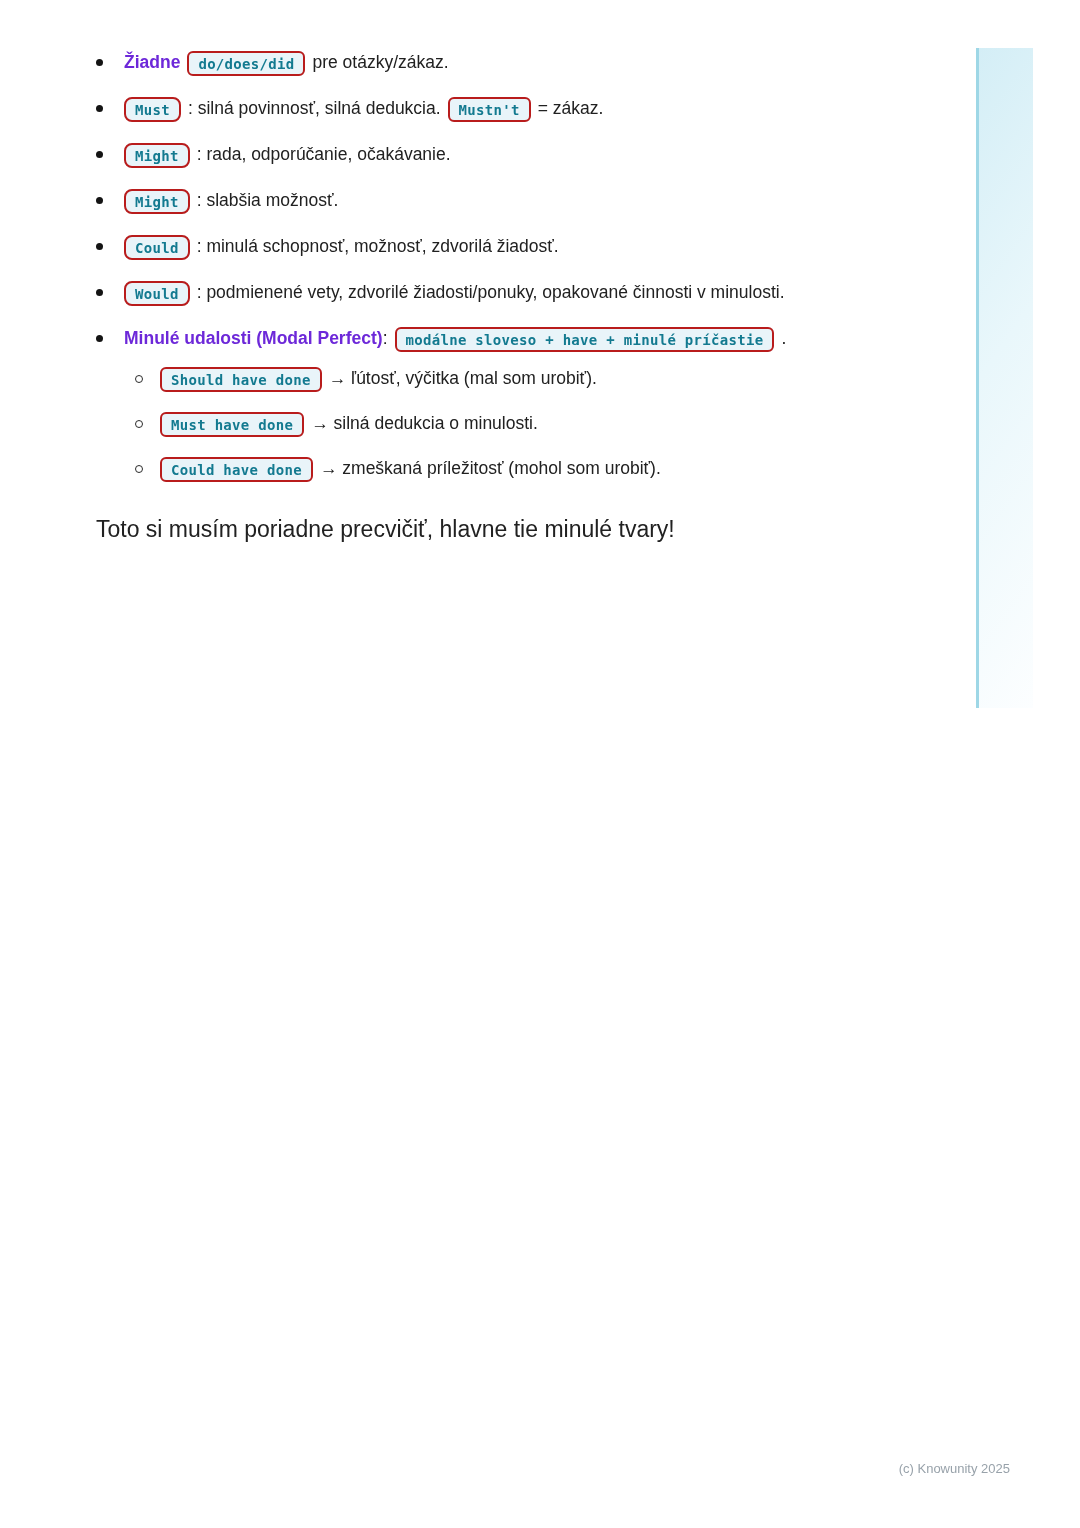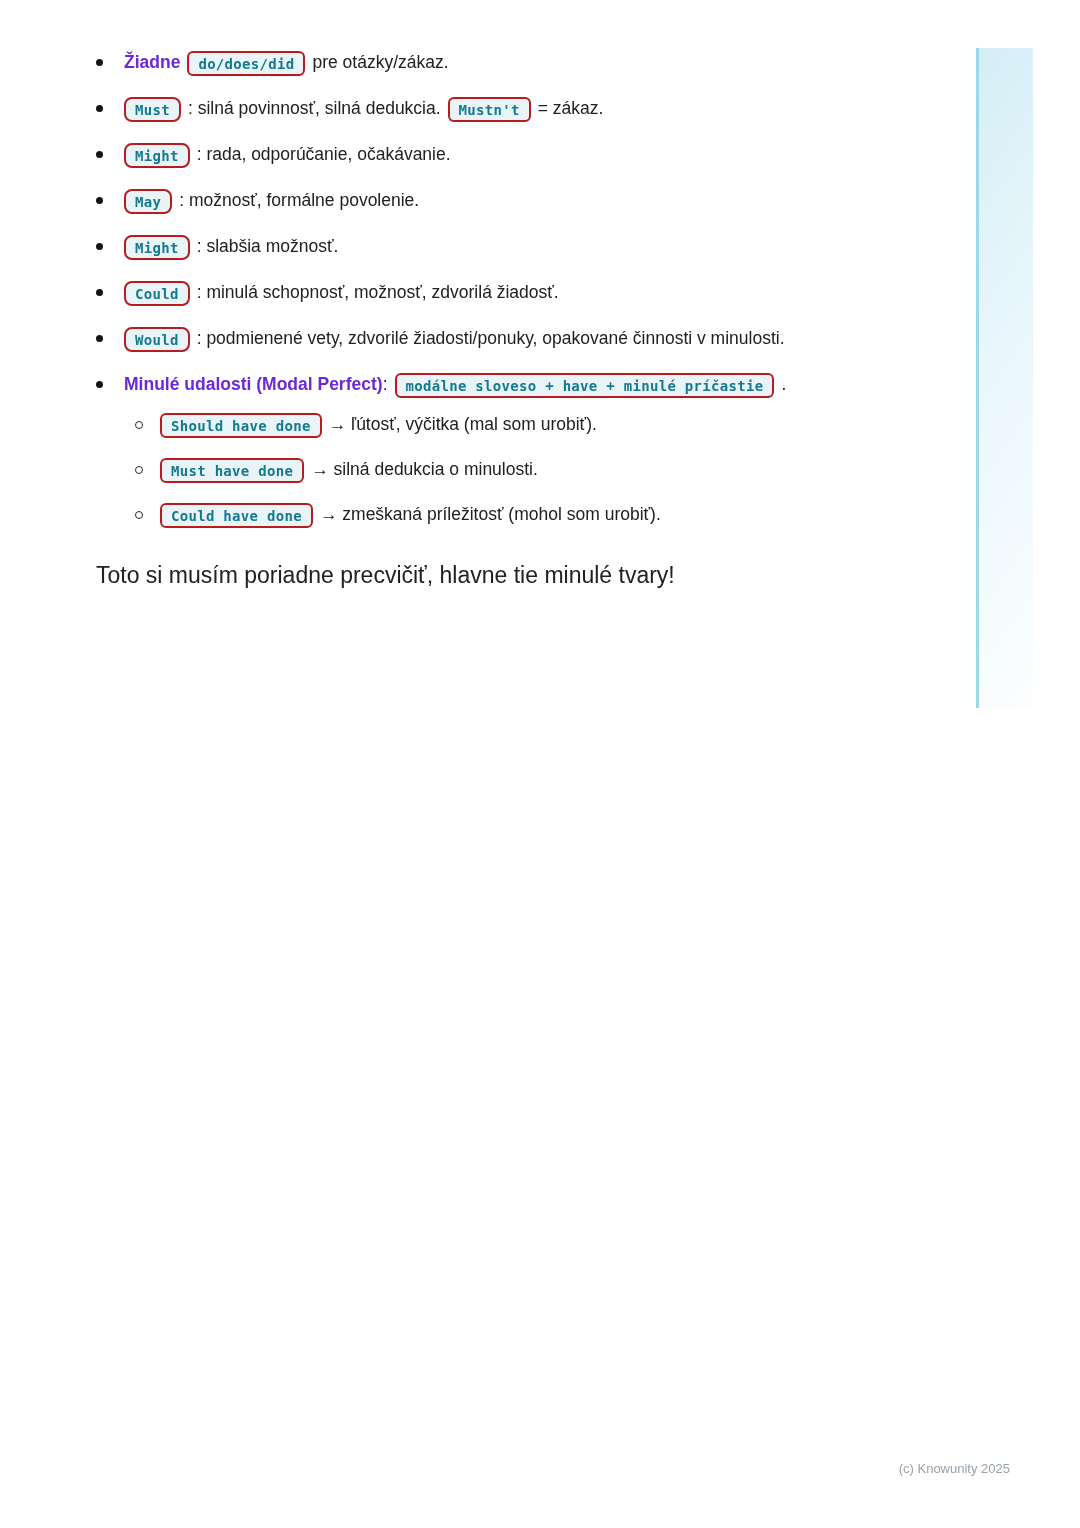--- a/index.html
+++ b/index.html
@@ -122,24 +122,20 @@
       <li>
           <span class="marker"></span>
           <div class="body"><code class="tag">Must</code><span>: silná povinnosť, silná dedukcia.</span><code class="tag">Mustn't</code><span>= zákaz.</span></div>
         </li>
 
       <li>
           <span class="marker"></span>
           <div class="body"><code class="tag">Might</code><span>: rada, odporúčanie, očakávanie.</span></div>
         </li>
 
-      <li>
-          <span class="marker"></span>
-          <div class="body"><code class="tag">May</code><span>: možnosť, formálne povolenie.</span></div>
-        </li>
 
       <li>
           <span class="marker"></span>
           <div class="body"><code class="tag">Might</code><span>: slabšia možnosť.</span></div>
         </li>
 
       <li>
           <span class="marker"></span>
           <div class="body"><code class="tag">Could</code><span>: minulá schopnosť, možnosť, zdvorilá žiadosť.</span></div>
         </li>

